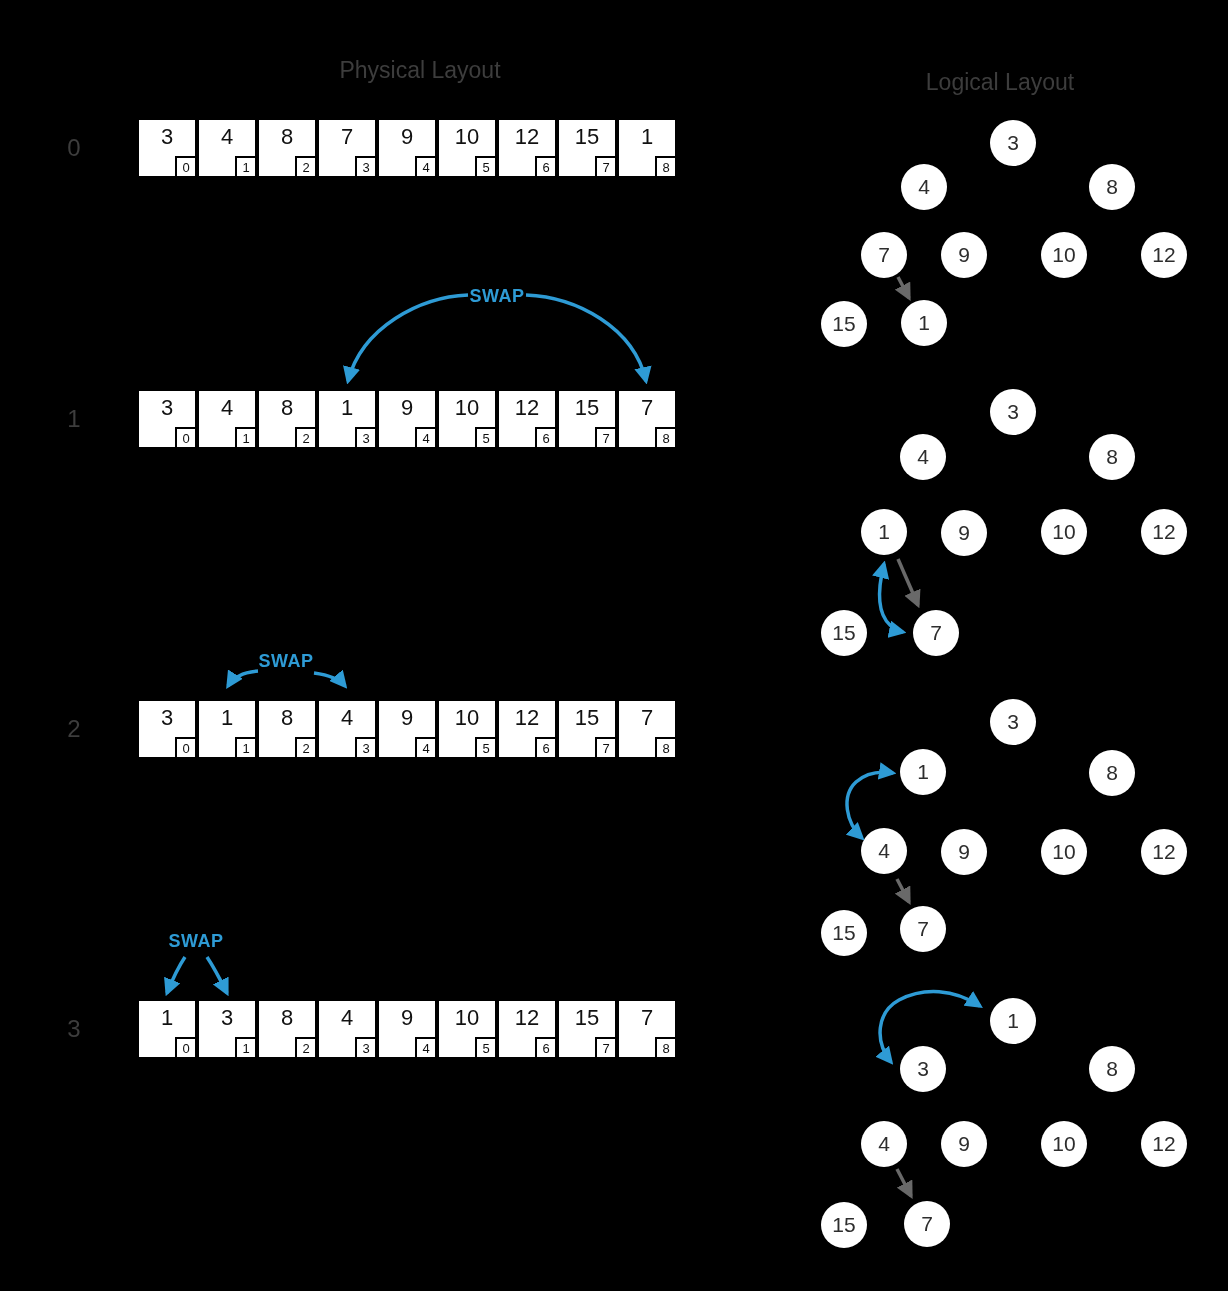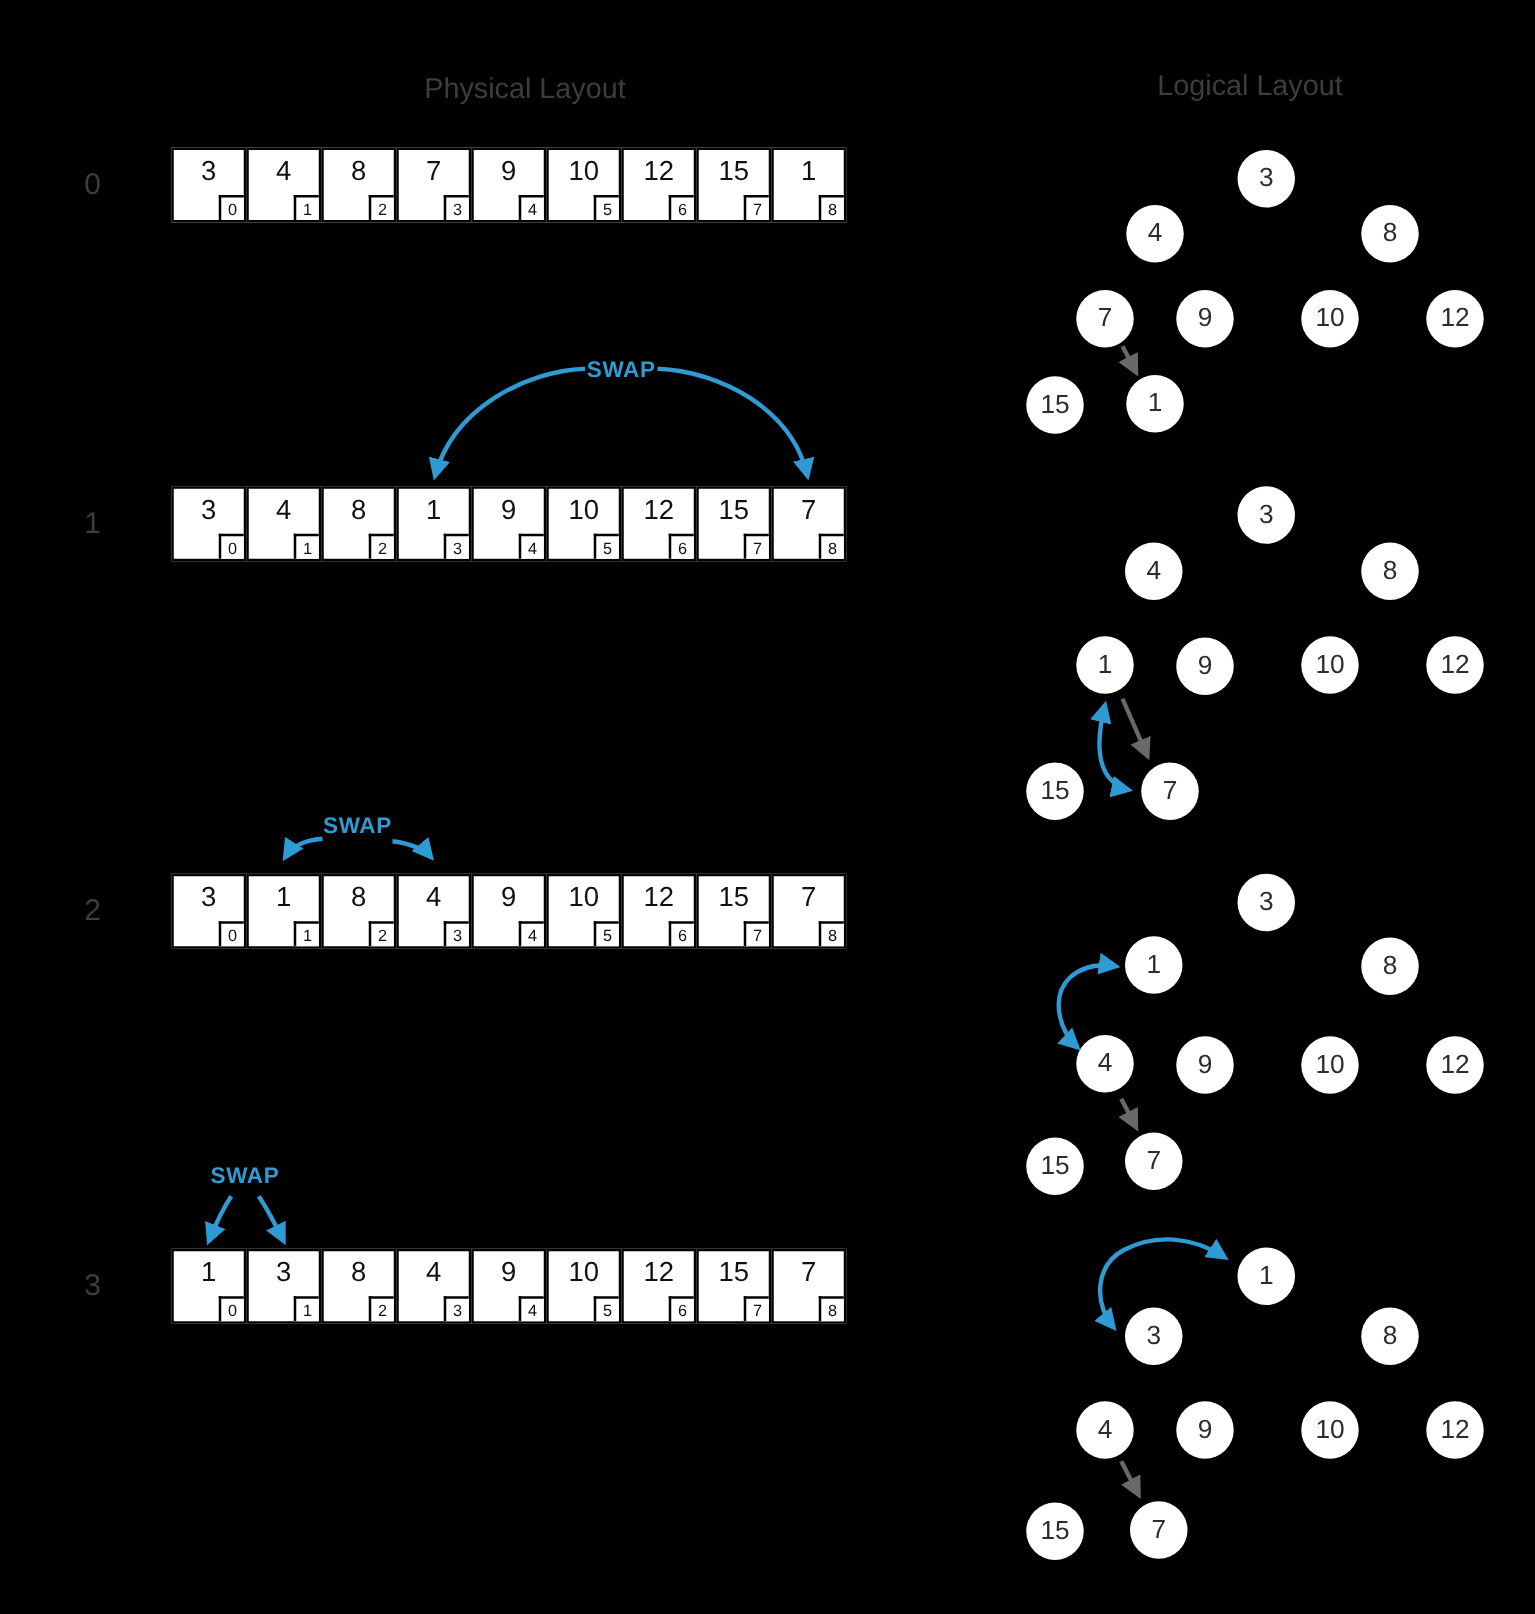--- a/index.html
+++ b/index.html
@@ -39,21 +39,21 @@
     font-size:18px;font-weight:bold;color:#2E9BD5;letter-spacing:0.5px;
   }
   #arrow-layer{position:absolute;left:0;top:0;z-index:5;pointer-events:none;}
 </style>
 </head>
 <body>
 
 <div id="canvas">
 
   <div class="title" style="left:420px;top:57px">Physical Layout</div>
-  <div class="title" style="left:1000px;top:55px">Logical Layout</div>
+  <div class="title" style="left:1000px;top:69px">Logical Layout</div>
 
   <div id="rows-container">
       <div class="row-label" style="left: 74px; top: 148px;">0</div>
       <div class="cell" style="left: 137px; top: 118px;">
         <div class="num">3</div>
         <div class="idx">0</div>
       </div>
       <div class="cell" style="left: 197px; top: 118px;">
         <div class="num">4</div>
         <div class="idx">1</div>

